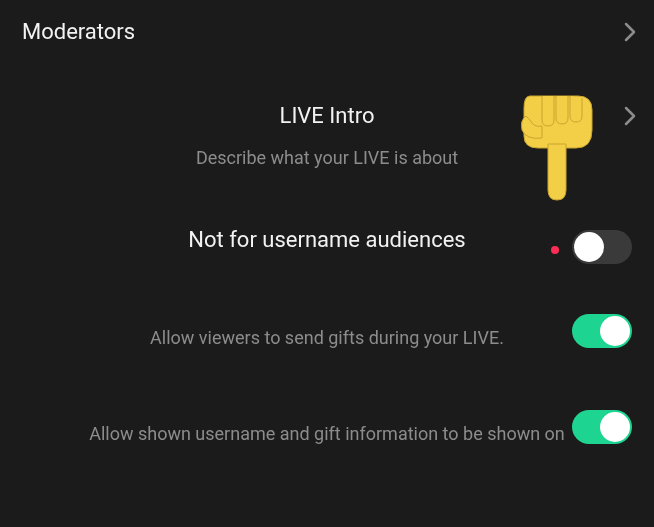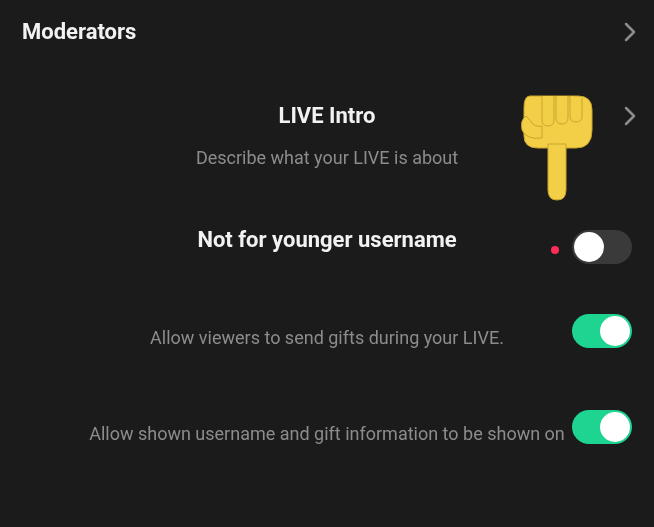--- a/index.html
+++ b/index.html
@@ -11,21 +11,21 @@
     overflow:hidden;
     position:relative;
   }
   .row{
     padding:18px 22px 18px 22px;
     position:relative;
   }
   .row + .row{ margin-top:20px;text-align:center; }
   .title{
     font-size:22px;
-    font-weight:700;
+    font-weight:400;
     color:#f2f2f2;
     line-height:28px;
   }
   .subtitle{
     font-size:18px;
     color:#8c8c8c;
     margin-top:16px;
     line-height:24px;
   }
   .chevron{
@@ -86,21 +86,21 @@
   <div class="title">LIVE Intro</div>
   <div class="subtitle">Describe what your LIVE is about</div>
   <span class="chevron">
     <svg width="12" height="20" viewBox="0 0 12 20">
         <path d="M2 2 L10 10 L2 18" stroke="#8c8c8c" stroke-width="2.5" fill="none" stroke-linecap="round" stroke-linejoin="round"></path>
       </svg>
   </span>
 </div>
 
 <div class="row">
-  <div class="title">Not for younger username</div>
+  <div class="title">Not for username audiences</div>
   <span class="red-dot"></span>
   <div class="toggle off">
     <div class="knob"></div>
   </div>
 </div>
 
 <div class="row">
   <div class="subtitle">Allow viewers to send gifts during your LIVE.</div>
   <div class="toggle on">
     <div class="knob"></div>

